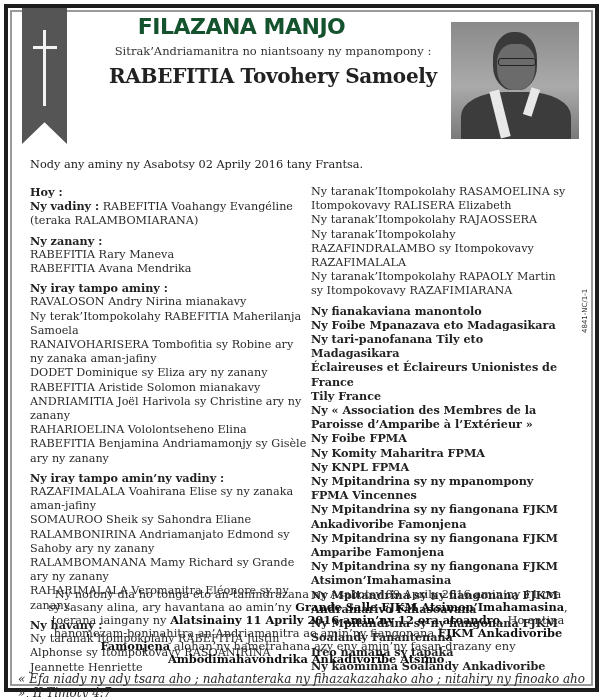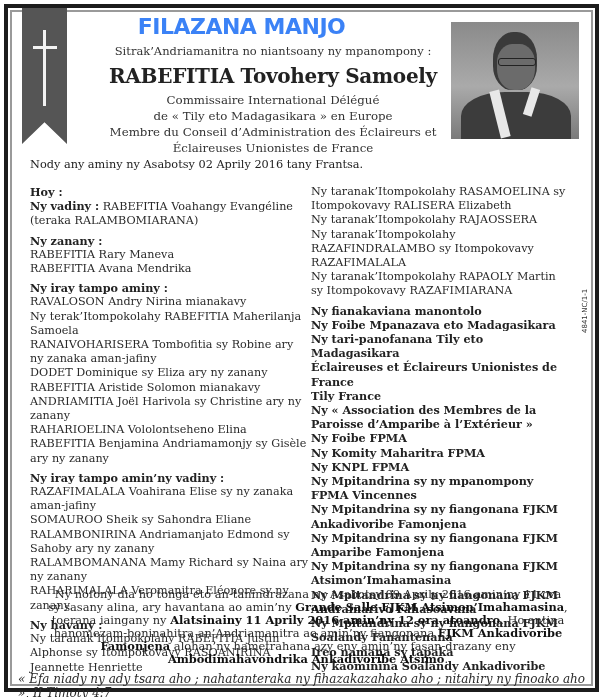--- a/index.html
+++ b/index.html
@@ -4,21 +4,21 @@
 <style>
   html, body { margin: 0; padding: 0; background: #ffffff; }
   body { width: 600px; height: 697px; position: relative; overflow: hidden; font-family: "DejaVu Serif", serif; color: #1a1a1a; }
   .frame { position: absolute; left: 4px; top: 4px; width: 587px; height: 680px; border: 4px solid #1c1c1c; box-sizing: content-box; background: #fff; }
   .frame-inner { position: absolute; left: 2px; top: 2px; right: 2px; bottom: 2px; border: 2px solid #9a9a9a; }
   .ribbon { position: absolute; left: 14px; top: 0px; width: 45px; height: 136px; background: #555555;
             clip-path: polygon(0 0, 100% 0, 100% 100%, 50% 84%, 0 100%); }
   .cross-v { position: absolute; left: 21px; top: 22px; width: 3px; height: 76px; background: #f2f2f2; }
   .cross-h { position: absolute; left: 11px; top: 38px; width: 24px; height: 3px; background: #f2f2f2; }
   .title { position: absolute; left: 0; right: 0; top: 6px; text-align: center; padding-right: 120px;
-           font-family: "DejaVu Sans", sans-serif; font-weight: bold; font-size: 22px; letter-spacing: -0.5px; color: #3b82f6; }
+           font-family: "DejaVu Sans", sans-serif; font-weight: bold; font-size: 22px; letter-spacing: -0.5px; color: #14532d; }
   .intro { position: absolute; left: 70px; width: 390px; top: 36px; text-align: center; font-size: 11.5px; color: #333; }
   .name { position: absolute; left: 70px; width: 390px; top: 56px; text-align: center; font-size: 20px; font-weight: bold; color: #222; letter-spacing: -0.3px; }
   .roles { position: absolute; left: 70px; width: 390px; top: 84px; text-align: center; font-size: 11.8px; line-height: 16px; color: #333; }
   .photo { position: absolute; left: 443px; top: 14px; width: 128px; height: 117px; background: linear-gradient(180deg, #8a8a8a 0%, #aaa 55%, #7a7a7a 100%); overflow: hidden; }
   .photo .head { position: absolute; left: 42px; top: 10px; width: 44px; height: 58px; border-radius: 46% 46% 42% 42%; background: #3a3a3a; }
   .photo .face { position: absolute; left: 46px; top: 22px; width: 38px; height: 46px; border-radius: 40% 40% 45% 45%; background: #6b6b6b; }
   .photo .glasses { position: absolute; left: 47px; top: 36px; width: 36px; height: 6px; border: 1.5px solid #222; border-radius: 3px; }
   .photo .body { position: absolute; left: 10px; top: 70px; width: 110px; height: 60px; border-radius: 40% 40% 0 0; background: #3c3c3c; }
   .photo .scarf-l { position: absolute; left: 44px; top: 68px; width: 10px; height: 48px; background: #e8e8e8; transform: rotate(-14deg); }
   .photo .scarf-r { position: absolute; left: 76px; top: 66px; width: 9px; height: 28px; background: #e8e8e8; transform: rotate(18deg); }
@@ -44,26 +44,20 @@
   <div class="ribbon">
     <div>
       <div class="cross-v"></div>
       <div class="cross-h"></div>
     </div>
   </div>
 
   <div class="title">FILAZANA MANJO</div>
   <div class="intro">Sitrak’Andriamanitra no niantsoany ny mpanompony :</div>
   <div class="name">RABEFITIA Tovohery Samoely</div>
-  <div class="roles">
-    <div>Commissaire International Délégué</div>
-    <div>de « Tily eto Madagasikara » en Europe</div>
-    <div>Membre du Conseil d’Administration des Éclaireurs et</div>
-    <div>Éclaireuses Unionistes de France</div>
-  </div>
 
   <div class="photo">
     <div class="body"></div>
     <div class="scarf-l"></div>
     <div class="scarf-r"></div>
     <div class="head"></div>
     <div class="face"></div>
     <div class="glasses"></div>
   </div>
 
@@ -88,21 +82,21 @@
       <span class="line">RABEFITIA Aristide Solomon mianakavy</span>
       <span class="line">ANDRIAMITIA Joël Harivola sy Christine ary ny zanany</span>
       <span class="line">RAHARIOELINA Vololontseheno Elina</span>
       <span class="line">RABEFITIA Benjamina Andriamamonjy sy Gisèle ary ny zanany</span>
     </div>
     <div class="group">
       <span class="line hd">Ny iray tampo amin’ny vadiny :</span>
       <span class="line">RAZAFIMALALA Voahirana Elise sy ny zanaka aman-jafiny</span>
       <span class="line">SOMAUROO Sheik sy Sahondra Eliane</span>
       <span class="line">RALAMBONIRINA Andriamanjato Edmond sy Sahoby ary ny zanany</span>
-      <span class="line">RALAMBOMANANA Mamy Richard sy Naina ary ny zanany</span>
+      <span class="line">RALAMBOMANANA Mamy Richard sy Grande ary ny zanany</span>
       <span class="line">RAHARIMALALA Veromanitra Eléonore sy ny zanany</span>
     </div>
     <div class="group">
       <span class="line hd">Ny havany :</span>
       <span class="line">Ny taranak’Itompokolahy RABEFITIA Justin Alphonse sy Itompokovavy RASOANIRINA Jeannette Henriette</span>
     </div>
   </div>
 
   <div class="col col-right">
     <div class="group">

